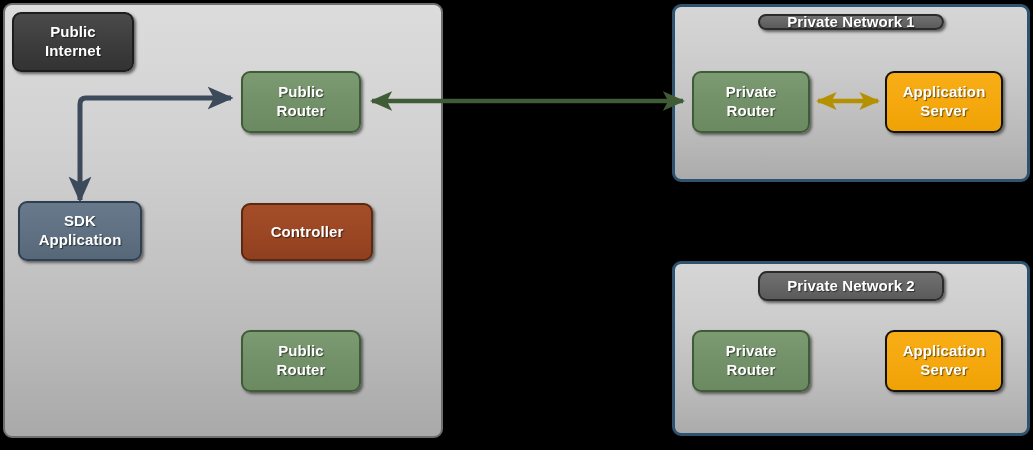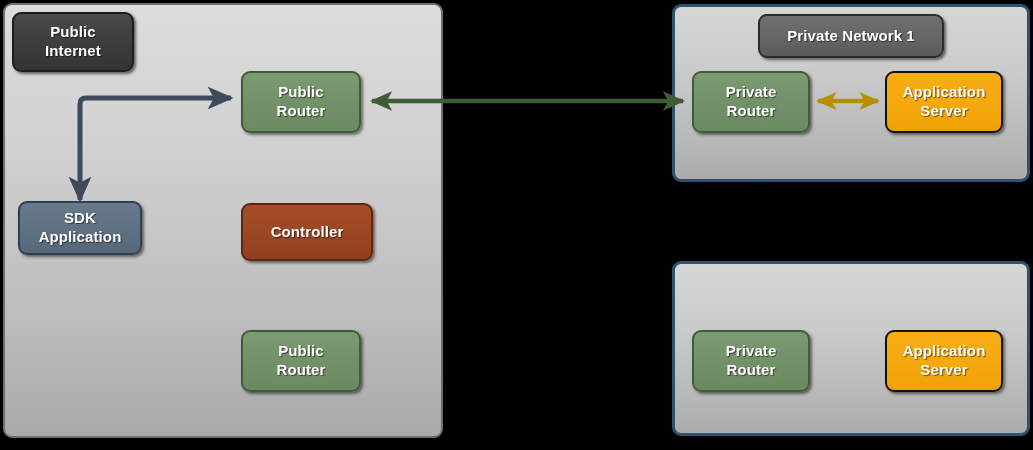--- a/index.html
+++ b/index.html
@@ -100,25 +100,25 @@
   
   .box-orange {
     background: linear-gradient(180deg, #f9ad16 0%, #f5a90f 50%, #efa204 100%);
     border: 2px solid #14120c;
     box-shadow: 2px 2px 3px rgba(0,0,0,0.5);
   }
 
   
   .n-public-internet { left: 12px;  top: 12px;  width: 122px; height: 60px; }
   .n-public-router-1 { left: 241px; top: 71px;  width: 120px; height: 62px; }
-  .n-sdk-app         { left: 18px;  top: 201px; width: 124px; height: 54px; }
+  .n-sdk-app         { left: 18px;  top: 201px; width: 124px; height: 60px; }
   .n-controller      { left: 241px; top: 203px; width: 132px; height: 58px; }
   .n-public-router-2 { left: 241px; top: 330px; width: 120px; height: 62px; }
 
-  .n-pn1-title       { left: 758px; top: 14px;  width: 186px; height: 44px; align-items: center; }
+  .n-pn1-title       { left: 758px; top: 14px;  width: 186px; height: 16px; align-items: center; }
   .n-pn1-router      { left: 692px; top: 71px;  width: 118px; height: 62px; }
   .n-pn1-appserver   { left: 885px; top: 71px;  width: 118px; height: 62px; }
 
   .n-pn2-title       { left: 758px; top: 271px; width: 186px; height: 30px; }
   .n-pn2-router      { left: 692px; top: 330px; width: 118px; height: 62px; }
   .n-pn2-appserver   { left: 885px; top: 330px; width: 118px; height: 62px; }
 
   
   #connectors {
     position: absolute;
@@ -194,20 +194,23 @@
   <div class="node box-green n-pn1-router">
     <span class="node-label">Private
 Router</span>
   </div>
 
   <div class="node box-orange n-pn1-appserver">
     <span class="node-label">Application
 Server</span>
   </div>
 
+  <div class="node chip-gray n-pn2-title">
+    <span class="node-label">Private Network 2</span>
+  </div>
 
   <div class="node box-green n-pn2-router">
     <span class="node-label">Private
 Router</span>
   </div>
 
   <div class="node box-orange n-pn2-appserver">
     <span class="node-label">Application
 Server</span>
   </div>

